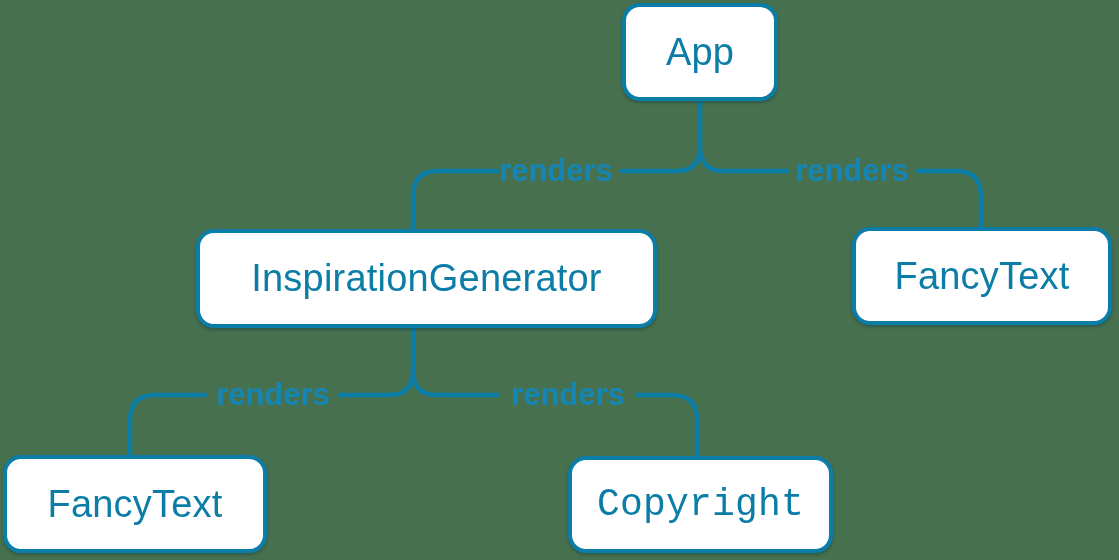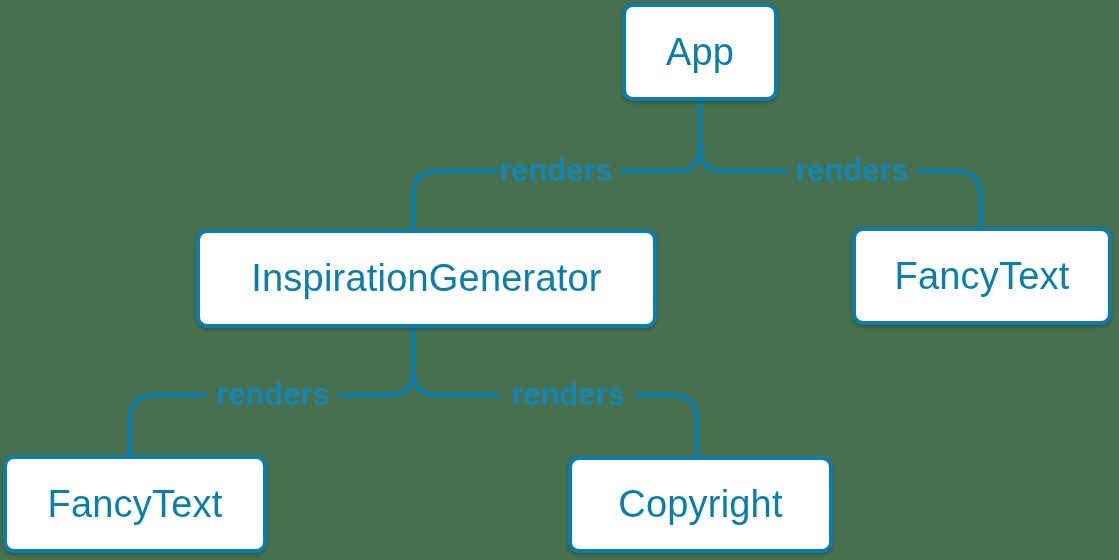--- a/index.html
+++ b/index.html
@@ -29,35 +29,35 @@
     fill:none;
     stroke:var(--accent);
     stroke-width:4.5;
     stroke-linecap:round;
   }
   .node{
     position:absolute;
     box-sizing:border-box;
     background:var(--node-fill);
     border:4.5px solid var(--accent);
-    border-radius:11px;
+    border-radius:18px;
     display:flex;
     align-items:center;
     justify-content:center;
     color:var(--accent);
     font-size:38px;
     font-weight:500;
     letter-spacing:0.2px;
     box-shadow:0 2px 3px rgba(10,45,65,0.35);
   }
   .node-app                 {left:622px; top:3px;   width:156px; height:98px;}
   .node-inspirationgenerator{left:196px; top:229px; width:461px; height:99px;text-align:center;}
   .node-fancytext-right     {left:852px; top:227px; width:260px; height:98px;}
   .node-fancytext-left      {left:3px;   top:455px; width:264px; height:98px;}
-  .node-copyright           {left:568px; top:456px; width:265px; height:97px;}
+  .node-copyright           {left:568px; top:456px; width:265px; height:97px;font-family:Liberation Mono, monospace;}
   .edge-label{
     position:absolute;
     transform:translate(-50%,-50%);
     color:var(--edge-label);
     font-size:31px;
     font-weight:700;
     line-height:1;
     white-space:nowrap;
   }
   .edge-label-1{left:556px; top:170px;}

